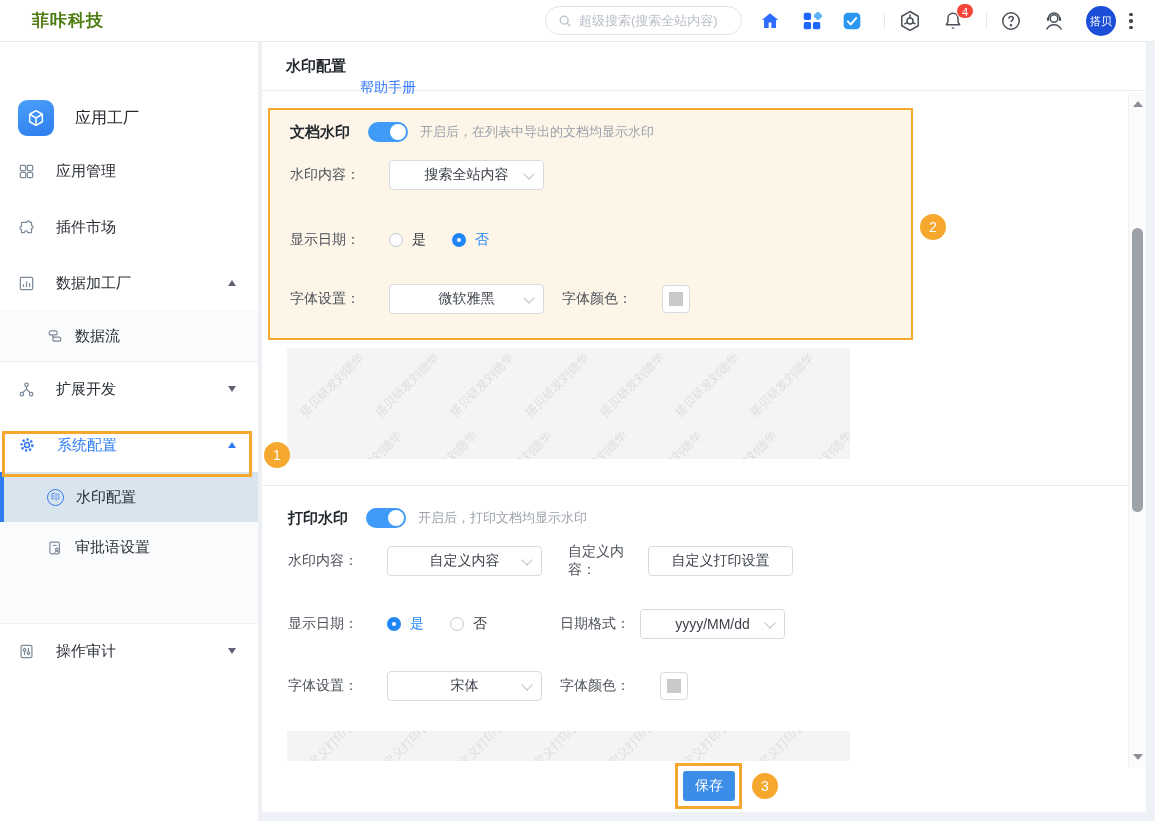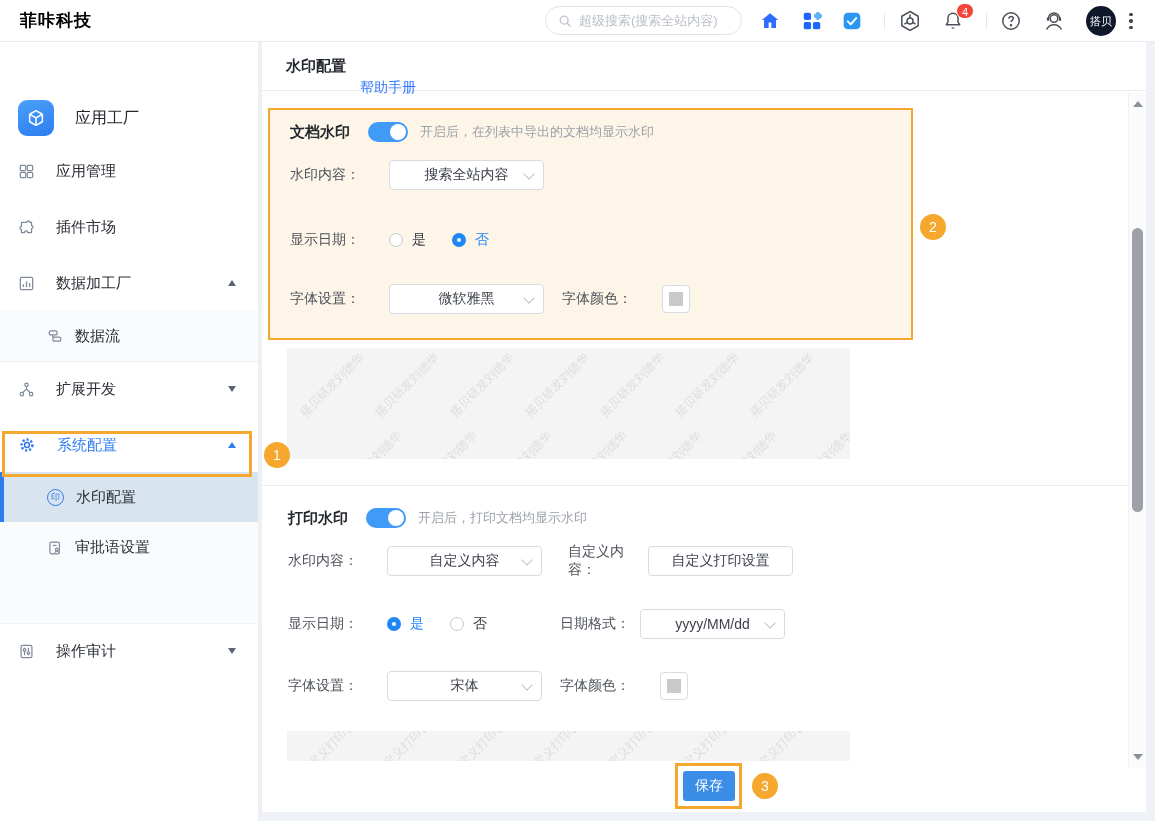--- a/index.html
+++ b/index.html
@@ -1,27 +1,27 @@
 <!DOCTYPE html>
 <html><head>
 <meta charset="utf-8">
 <style>
   * { margin:0; padding:0; box-sizing:border-box; }
   html,body { width:1155px; height:821px; }
   body { position:relative; background:#ffffff; font-family:"Liberation Sans","DejaVu Sans",sans-serif; color:#33373d; overflow:hidden; }
 
   
   .topbar { position:absolute; left:0; top:0; width:1155px; height:42px; background:#fff; border-bottom:1px solid #e9eaec; z-index:30; }
-  .logo { position:absolute; left:20px; top:0; height:42px; line-height:42px; font-size:17px; font-weight:bold; color:#000000; letter-spacing:1px; }
+  .logo { position:absolute; left:32px; top:0; height:42px; line-height:42px; font-size:17px; font-weight:bold; color:#4d7c0f; letter-spacing:1px; }
   .search { position:absolute; left:545px; top:6px; width:197px; height:29px; border:1px solid #e0e3e8; border-radius:15px; display:flex; align-items:center; padding-left:12px; gap:7px; background:#fff; }
   .search .ph { font-size:13px; color:#b9bec7; }
   .tb-ic { position:absolute; top:10px; width:22px; height:22px; display:flex; align-items:center; justify-content:center; }
   .tb-div { position:absolute; top:13px; width:1px; height:16px; background:#e4e6e9; }
   .badge { position:absolute; left:956px; top:3px; min-width:18px; height:16px; border-radius:8px; background:#f4453a; color:#fff; font-size:11px; line-height:16px; text-align:center; padding:0 4px; border:1px solid #fff; z-index:2; }
-  .avatar { position:absolute; left:1086px; top:6px; width:30px; height:30px; border-radius:50%; background:#0f172a; color:#fff; font-size:11px; display:flex; align-items:center; justify-content:center; }
+  .avatar { position:absolute; left:1086px; top:6px; width:30px; height:30px; border-radius:50%; background:#1d4ed8; color:#fff; font-size:11px; display:flex; align-items:center; justify-content:center; }
   .dots { position:absolute; left:1124px; top:10px; width:14px; height:22px; display:flex; flex-direction:column; align-items:center; justify-content:center; gap:3px; }
   .dots i { width:3.5px; height:3.5px; border-radius:50%; background:#3f444c; }
 
   
   .sidebar { position:absolute; left:0; top:42px; width:258px; height:779px; background:#fff; z-index:10; }
   .gapcol { position:absolute; left:258px; top:42px; width:4px; height:779px; background:#eef0f3; z-index:9; }
   .srow { position:absolute; left:0; width:258px; display:flex; align-items:center; cursor:pointer; }
   .srow .lbl { font-size:15px; color:#2b2f36; }
   .srow.top { padding-left:18px; gap:21px; height:48px; }
   .srow.sub { padding-left:47px; gap:12px; height:50px; }

